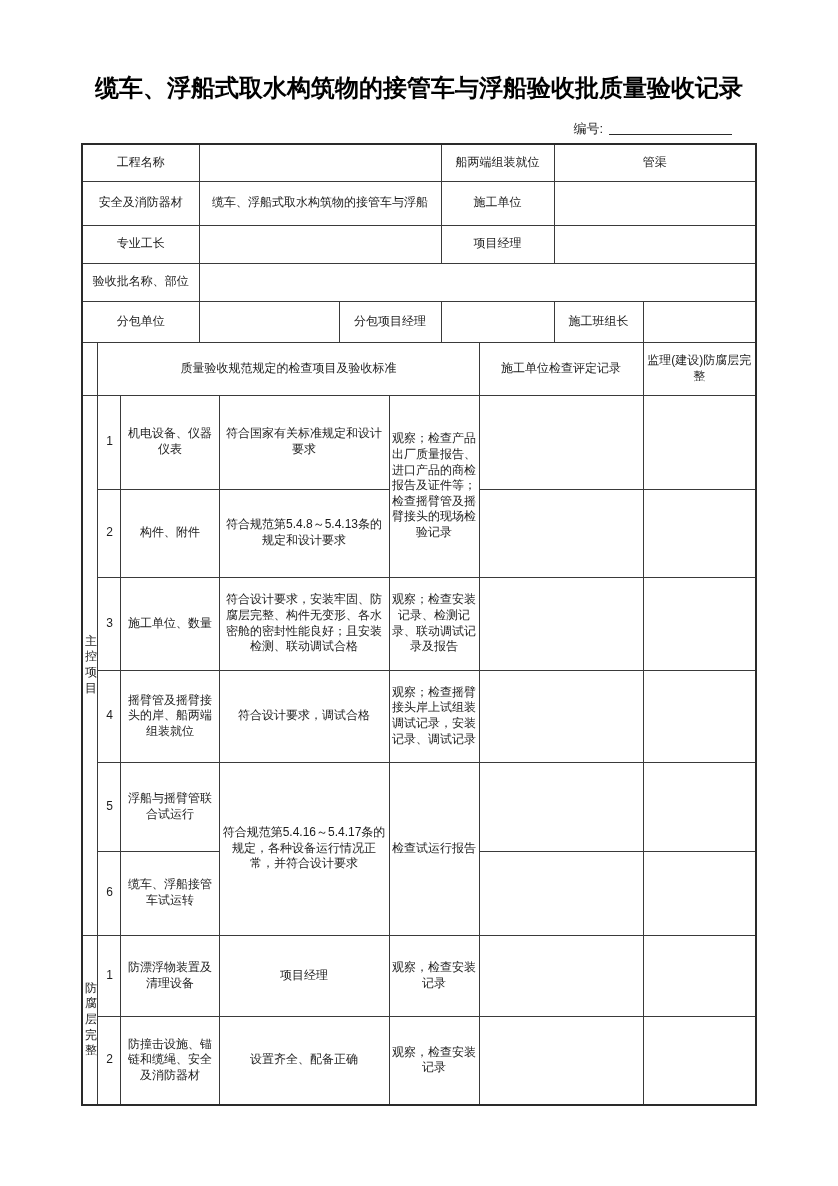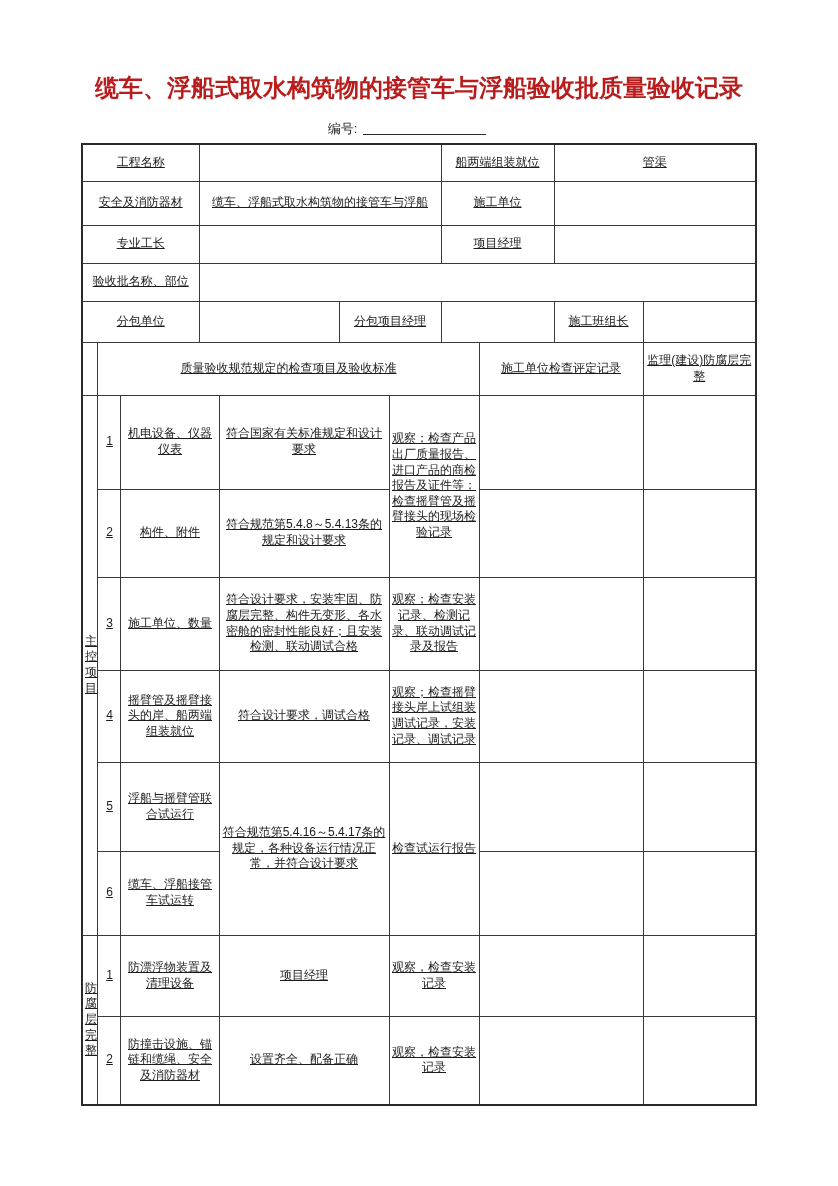--- a/index.html
+++ b/index.html
@@ -1,21 +1,21 @@
 <!DOCTYPE html>
 <html><head>
 <meta charset="utf-8">
 <style>
   html,body{margin:0;padding:0;background:#ffffff;}
   .page{width:838px;height:1186px;background:#fff;font-family:"Liberation Sans",sans-serif;color:#1c1c1c;overflow:hidden;}
-  .title{margin:72px auto 0;width:700px;text-align:center;font-size:24px;font-weight:bold;letter-spacing:0px;color:#b91c1c;}
-  .no-row{width:674px;margin:15px auto 0;text-align:center;font-size:13px;height:20px;padding-right:24px;box-sizing:border-box;}
+  .title{margin:72px auto 0;width:700px;text-align:center;font-size:24px;font-weight:bold;letter-spacing:0px;color:#000000;}
+  .no-row{width:674px;margin:15px auto 0;text-align:right;font-size:13px;height:20px;padding-right:24px;box-sizing:border-box;}
   .no-row .lab{vertical-align:bottom;}
   .no-row .line{display:inline-block;width:123px;border-bottom:1.6px solid #2a2a2a;height:15px;margin-left:6px;}
-  table.frm{width:676px;margin:4px auto 0;border-collapse:collapse;table-layout:fixed;border:2px solid #2a2a2a;text-decoration:underline;}
+  table.frm{width:676px;margin:4px auto 0;border-collapse:collapse;table-layout:fixed;border:2px solid #2a2a2a;}
   table.frm td{border:1px solid #3a3a3a;text-align:center;vertical-align:middle;font-size:12px;line-height:1.3;padding:1px 2px;overflow:hidden;word-break:break-all;}
   td.lbl{font-size:13px;}
   td.val{font-size:13px;}
   td.seq{font-size:12px;}
   td.hdr{font-size:13px;}
   td.vert{font-size:13px;line-height:2.7;padding:0;}
   td.item,td.std,td.mth{font-size:12px;}
   .h37{height:37px;}.h44{height:44px;}.h38{height:38px;}.h41{height:41px;padding-left:10px;}
   .h53{height:53px;}
   .h94{height:94px;}.h88{height:88px;}.h93{height:93px;}.h92{height:92px;}

